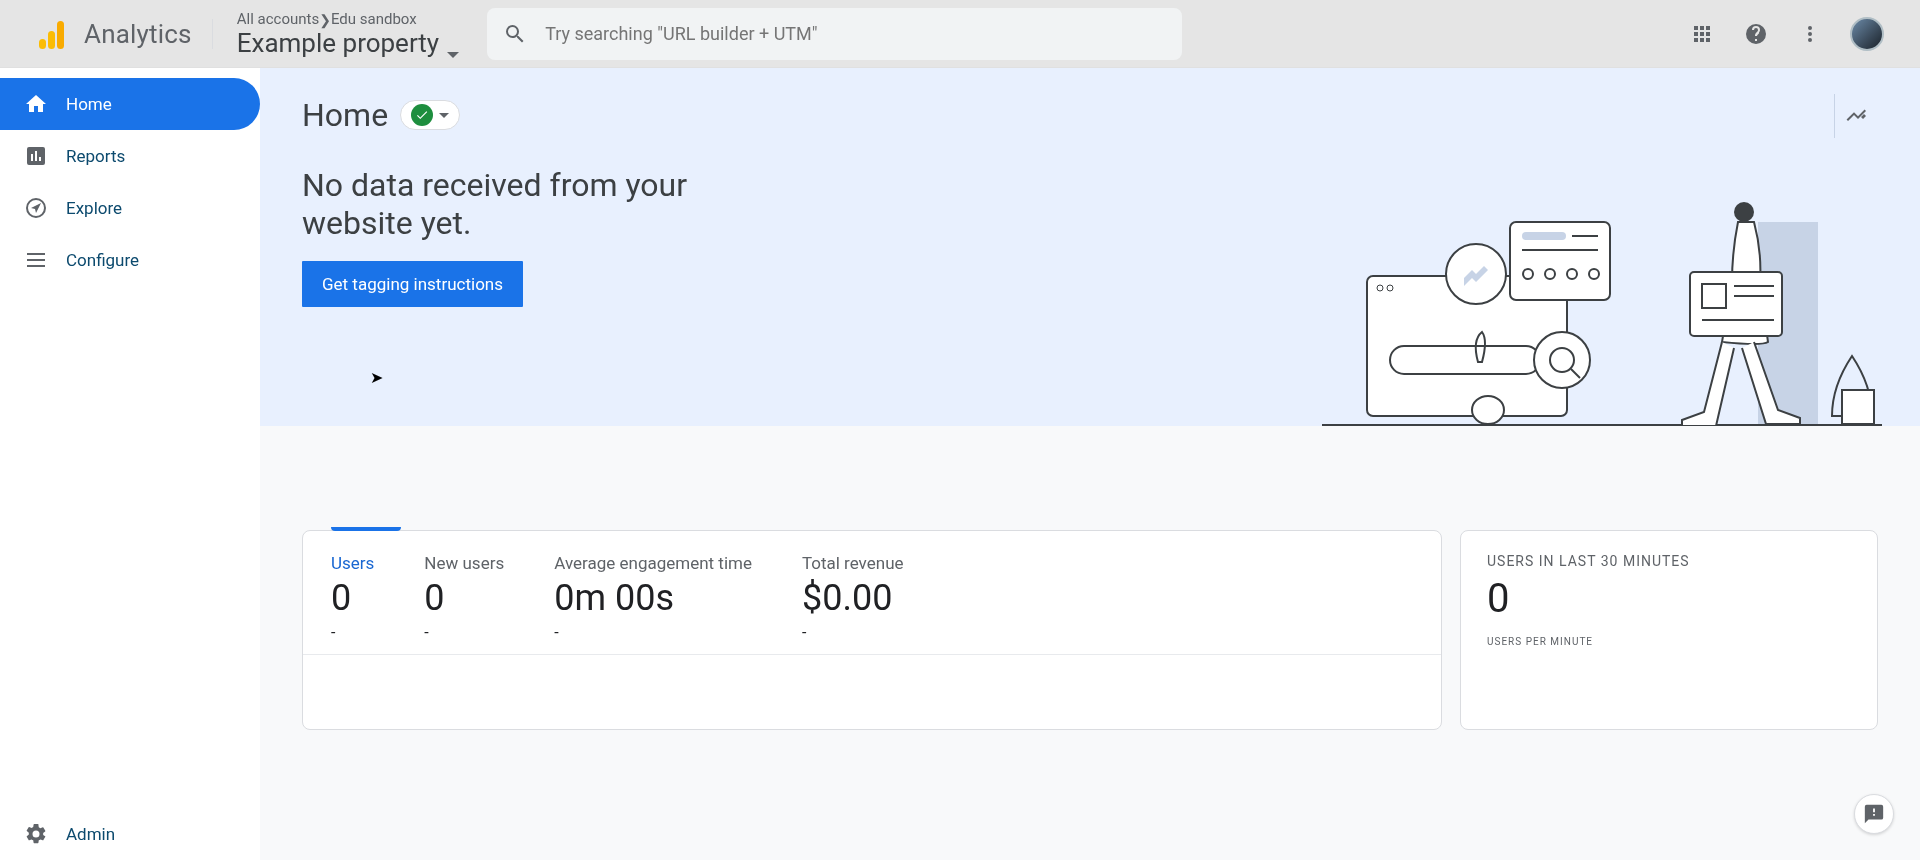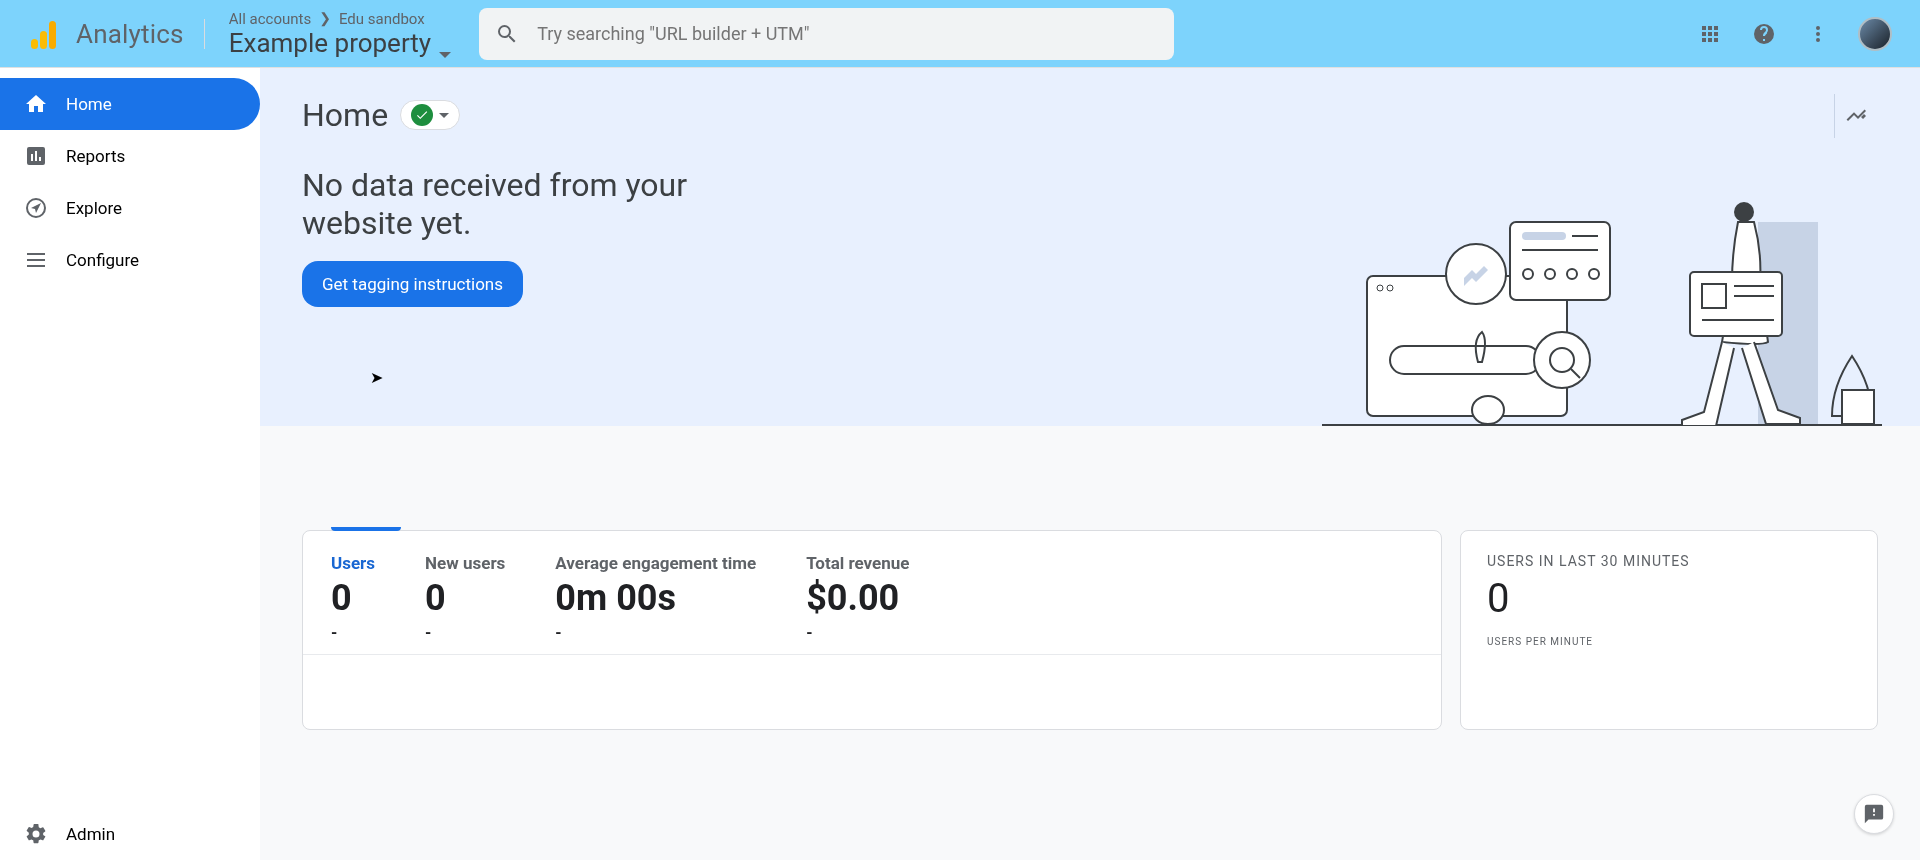--- a/index.html
+++ b/index.html
@@ -1,75 +1,75 @@
 <!DOCTYPE html>
 <html><head>
 <meta charset="utf-8">
 <style>
   * { box-sizing: border-box; margin: 0; padding: 0; font-family: "Google Sans", Roboto, Arial, sans-serif; }
   html, body { width: 1920px; height: 860px; background: #fff; color: #202124; overflow: hidden; }
 
   
-  .topbar { height: 68px; display: flex; align-items: center; padding: 0 28px; border-bottom: 1px solid #e0e0e0; background: #7dd3fc; }
+  .topbar { height: 68px; display: flex; align-items: center; padding: 0 36px; border-bottom: 1px solid #e0e0e0; background: #e5e5e5; }
   .logo { width: 30px; height: 30px; display: flex; align-items: flex-end; justify-content: center; gap: 2px; margin-right: 18px; }
   .logo-bar { width: 7px; border-radius: 4px; }
   .logo-bar.b1 { height: 10px; background: #fbbc04; }
   .logo-bar.b2 { height: 18px; background: #fbbc04; }
   .logo-bar.b3 { height: 28px; background: #f9ab00; }
   .product-name { font-size: 26px; color: #5f6368; letter-spacing: .2px; padding-right: 20px; border-right: 1px solid #dadce0; margin-right: 24px; }
 
   .crumbs { display: flex; flex-direction: column; justify-content: center; margin-right: 28px; min-width: 210px; }
-  .crumb-row { display: flex; align-items: flex-start; gap: 8px; font-size: 15px; color: #5f6368; }
+  .crumb-row { display: flex; align-items: flex-end; font-size: 15px; color: #5f6368; }
   .crumb-chevron { color: #5f6368; font-size: 14px; }
   .prop-row { display: flex; align-items: flex-end; gap: 8px; }
   .prop-name { font-size: 26px; color: #3c4043; }
   .prop-drop { width: 0; height: 0; border-left: 6px solid transparent; border-right: 6px solid transparent; border-top: 6px solid #5f6368; }
 
   .searchbox { flex: 0 0 695px; height: 52px; background: #f1f3f4; border-radius: 8px; display: flex; align-items: center; padding: 0 16px; gap: 18px; }
   .searchbox svg { width: 24px; height: 24px; fill: #5f6368; }
   .searchbox input { border: none; background: transparent; font-size: 18px; color: #5f6368; flex: 1; outline: none; }
 
   .topbar-right { margin-left: auto; display: flex; align-items: center; gap: 26px; }
   .icon-btn { width: 28px; height: 28px; display: flex; align-items: center; justify-content: center; cursor: pointer; }
   .icon-btn svg { fill: #5f6368; width: 24px; height: 24px; }
   .avatar { width: 34px; height: 34px; border-radius: 50%; background: linear-gradient(135deg,#6b8aa8 0%,#3a4a5a 60%,#1a222a 100%); border: 2px solid #b0bec5; }
 
   
   .shell { display: flex; height: calc(100% - 68px); }
   .sidebar { width: 260px; background: #fff; display: flex; flex-direction: column; padding-top: 10px; }
-  .nav-item { display: flex; align-items: center; gap: 18px; padding: 0 24px; height: 52px; font-size: 17px; color: #000000; cursor: pointer; border-radius: 0 28px 28px 0; margin-right: 0; }
+  .nav-item { display: flex; align-items: center; gap: 18px; padding: 0 24px; height: 52px; font-size: 17px; color: #0c4a6e; cursor: pointer; border-radius: 0 28px 28px 0; margin-right: 0; }
   .nav-item.active { background: #1a73e8; color: #fff; width: 260px; }
   .nav-item.active svg { fill: #fff; }
   .nav-item svg { width: 24px; height: 24px; fill: #5f6368; }
   .sidebar-spacer { flex: 1; }
 
   .main { flex: 1; background: #f8f9fa; overflow: auto; position: relative; }
 
   
   .hero { background: #e8f0fe; padding: 28px 42px 38px; position: relative; height: 358px; }
   .hero-title-row { display: flex; align-items: center; gap: 12px; }
   .hero-title { font-size: 32px; color: #3c4043; font-weight: 400; }
   .status-pill { display: flex; align-items: center; gap: 6px; border: 1px solid #dadce0; background: #fff; border-radius: 18px; padding: 3px 10px; }
   .status-check { width: 22px; height: 22px; border-radius: 50%; background: #1e8e3e; display: flex; align-items: center; justify-content: center; }
   .status-check svg { width: 14px; height: 14px; fill: #fff; }
   .status-pill .tri { width: 0; height: 0; border-left: 5px solid transparent; border-right: 5px solid transparent; border-top: 5px solid #5f6368; }
   .insights-btn { position: absolute; top: 26px; right: 42px; width: 44px; height: 44px; display:flex; align-items:center; justify-content:center; border-left: 1px solid #c7d3e6; }
   .insights-btn svg { width: 24px; height: 24px; fill: #5f6368; }
   .hero-msg { font-size: 32px; color: #3c4043; margin-top: 32px; max-width: 500px; line-height: 1.2; }
   .hero-sub { font-size: 15px; color: #3c4043; margin-top: 20px; max-width: 440px; line-height: 1.45; }
   .hero-sub b { font-weight: 700; }
-  .hero-btn { margin-top: 18px; background: #1a73e8; color: #fff; border: none; font-size: 17px; padding: 13px 20px; border-radius: 16px; cursor: pointer; }
+  .hero-btn { margin-top: 18px; background: #1a73e8; color: #fff; border: none; font-size: 17px; padding: 13px 20px; border-radius: 1px; cursor: pointer; }
   .hero-art { position: absolute; right: 38px; bottom: 0; width: 560px; height: 240px; }
 
   .cursor { position: absolute; left: 110px; top: 300px; font-size: 16px; color: #000; pointer-events: none; }
 
   
   .cards { display: flex; gap: 18px; padding: 104px 42px 0; }
   .card { background: #fff; border: 1px solid #dadce0; border-radius: 8px; min-height: 200px; }
-  .card.c1 { flex: 1 1 770px; padding: 0; font-weight: bold; }
+  .card.c1 { flex: 1 1 770px; padding: 0; }
   .card.c2 { flex: 0 0 418px; padding: 22px 26px; }
   .metric-tabs { display: flex; gap: 50px; padding: 22px 28px 12px; border-bottom: 1px solid #e8eaed; position: relative; }
   .metric { display: flex; flex-direction: column; gap: 4px; }
   .metric-label { font-size: 17px; color: #5f6368; }
   .metric.active .metric-label { color: #1967d2; }
   .metric.active::before { content:""; position:absolute; top:-4px; left:28px; width:70px; height:4px; background:#1a73e8; border-radius: 0 0 4px 4px; }
   .metric-value { font-size: 36px; color: #202124; }
   .metric-delta { font-size: 16px; color: #202124; }
 
   .c2-title { font-size: 14px; letter-spacing: 1px; color: #5f6368; text-transform: uppercase; }

